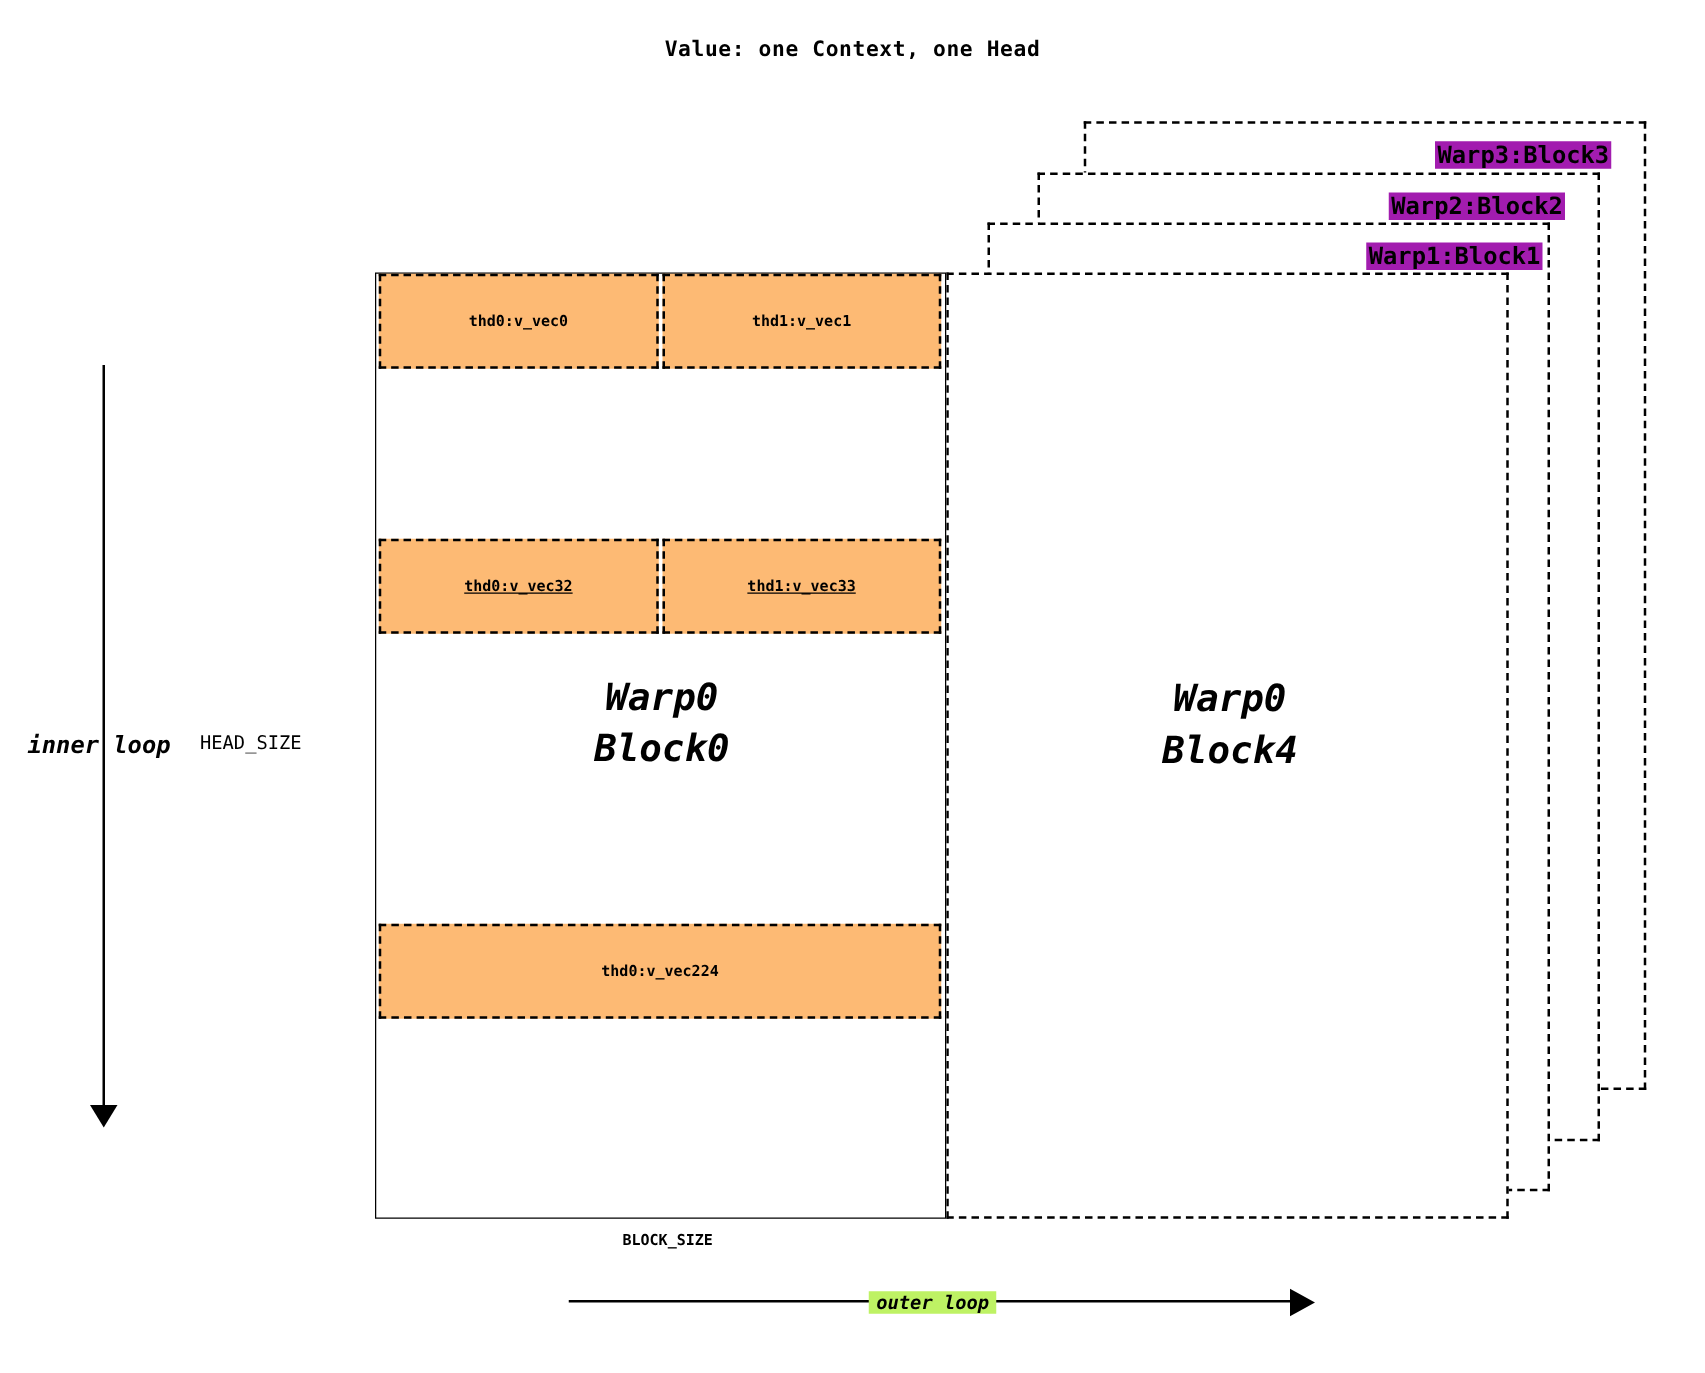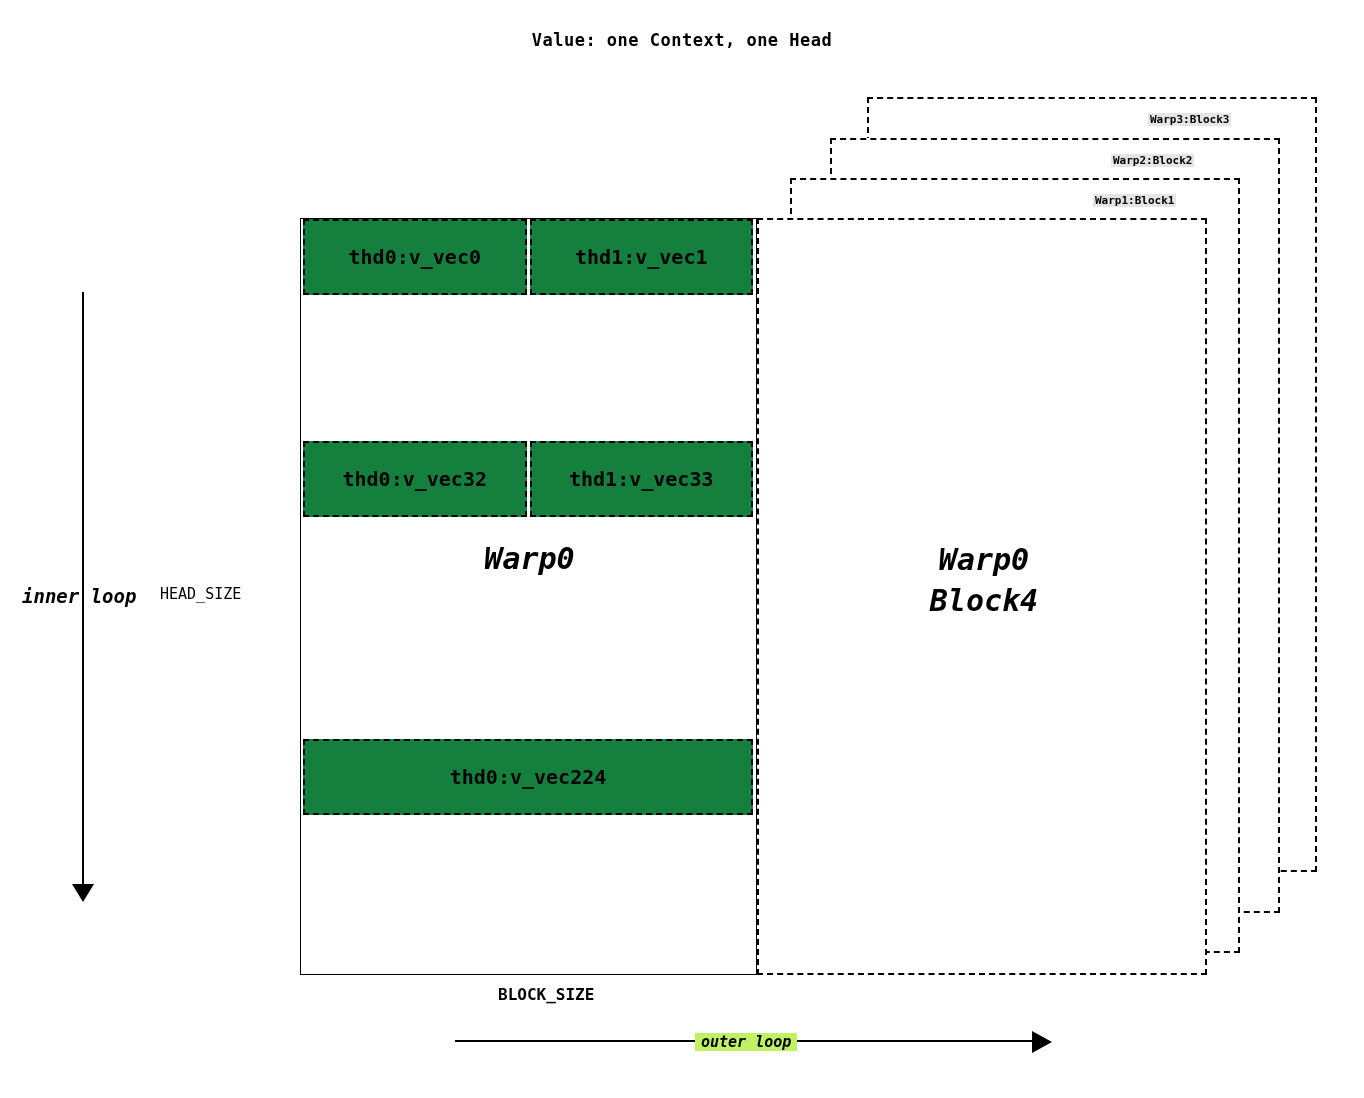--- a/index.html
+++ b/index.html
@@ -29,23 +29,23 @@
   }
   
   .ghost {
     position: absolute;
     border: 2px dashed #000000;
     background: #ffffff;
     box-sizing: border-box;
   }
   .ghost-label {
     position: absolute;
-    font-size: 11px;
-    font-weight: bold;
-    background: #e5e5e5;
+    font-size: 19px;
+    font-weight: bold;
+    background: #a21caf;
     padding: 0 2px;
     white-space: nowrap;
   }
   
   .block4 {
     position: absolute;
     left: 757px;
     top: 218px;
     width: 450px;
     height: 757px;
@@ -83,23 +83,23 @@
     height: 76px;
     display: flex;
   }
   .cell {
     flex: 1 1 50%;
     border: 2.5px dashed #000000;
     box-sizing: border-box;
     display: flex;
     align-items: center;
     justify-content: center;
-    font-size: 20px;
-    font-weight: bold;
-    background: #15803d;
+    font-size: 12px;
+    font-weight: bold;
+    background: #fdba74;
     margin-right: 3px;
   }
   .cell:last-child { margin-right: 0; }
 
   
   .vline {
     position: absolute;
     left: 82px;
     top: 292px;
     width: 2px;
@@ -130,21 +130,21 @@
     left: 160px;
     top: 585px;
     font-size: 15px;
     font-weight: normal;
     white-space: nowrap;
   }
   .block-size-label {
     position: absolute;
     left: 452px;
     top: 985px;
-    font-size: 16px;
+    font-size: 12px;
     font-weight: bold;
     white-space: nowrap;
     padding-left: 46px;
   }
   
   .hline {
     position: absolute;
     left: 455px;
     top: 1040px;
     width: 580px;
@@ -222,28 +222,29 @@
     <div class="bigl20"></div>
     <div class="biglabel" style="position:absolute; left:0; top:320px; width:450px; text-align:center; font-size:30px; font-style:italic; font-weight:bold; line-height:1.35;">
       <div>Warp0</div>
       <div>Block4</div>
     </div>
   </div>
 
   <div class="block0">
     <div style="position:absolute; left:0; top:320px; width:457px; text-align:center; font-size:30px; font-style:italic; font-weight:bold; line-height:1.35;">
       <div>Warp0</div>
+      <div>Block0</div>
     </div>
 
     <div class="cellrow" style="top:0px;">
       <div class="cell">thd0:v_vec0</div>
       <div class="cell">thd1:v_vec1</div>
     </div>
 
-    <div class="cellrow" style="top:222px;">
+    <div class="cellrow" style="top:212px;text-decoration:underline;">
       <div class="cell">thd0:v_vec32</div>
       <div class="cell">thd1:v_vec33</div>
     </div>
 
     <div class="cellrow" style="top:520px;">
       <div class="cell">thd0:v_vec224</div>
     </div>
   </div>
 
   <div class="vline"></div>

